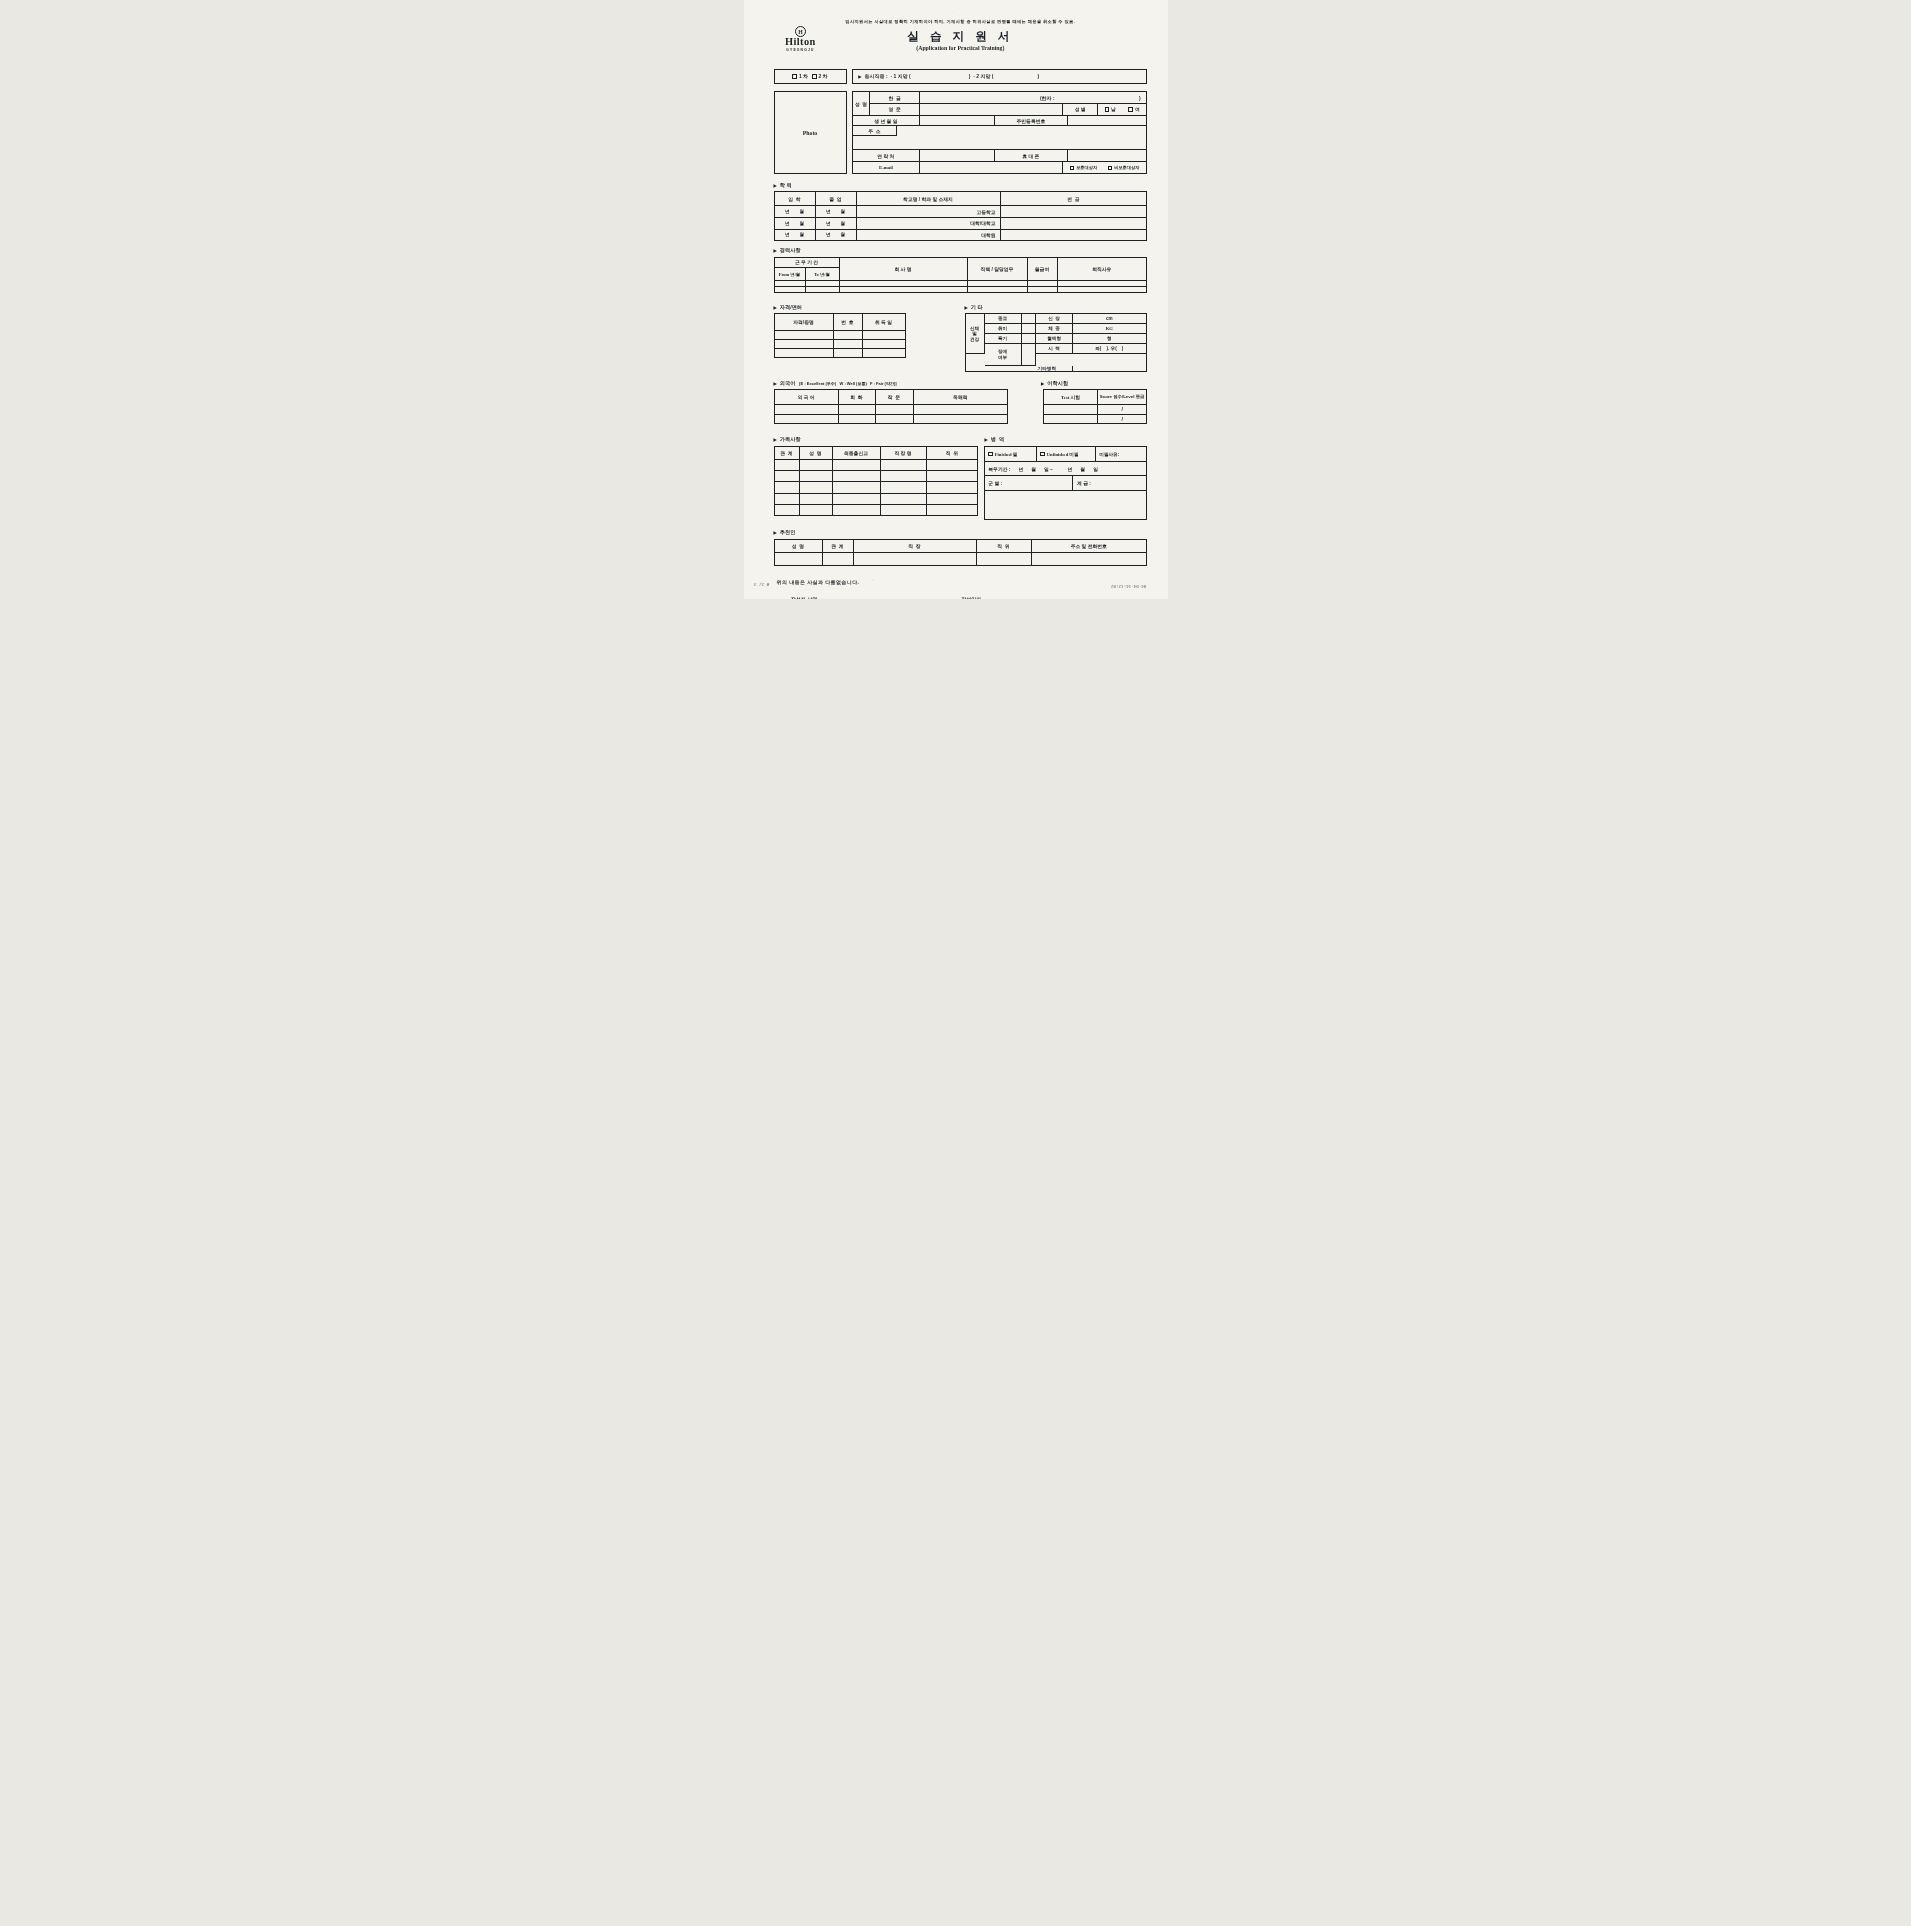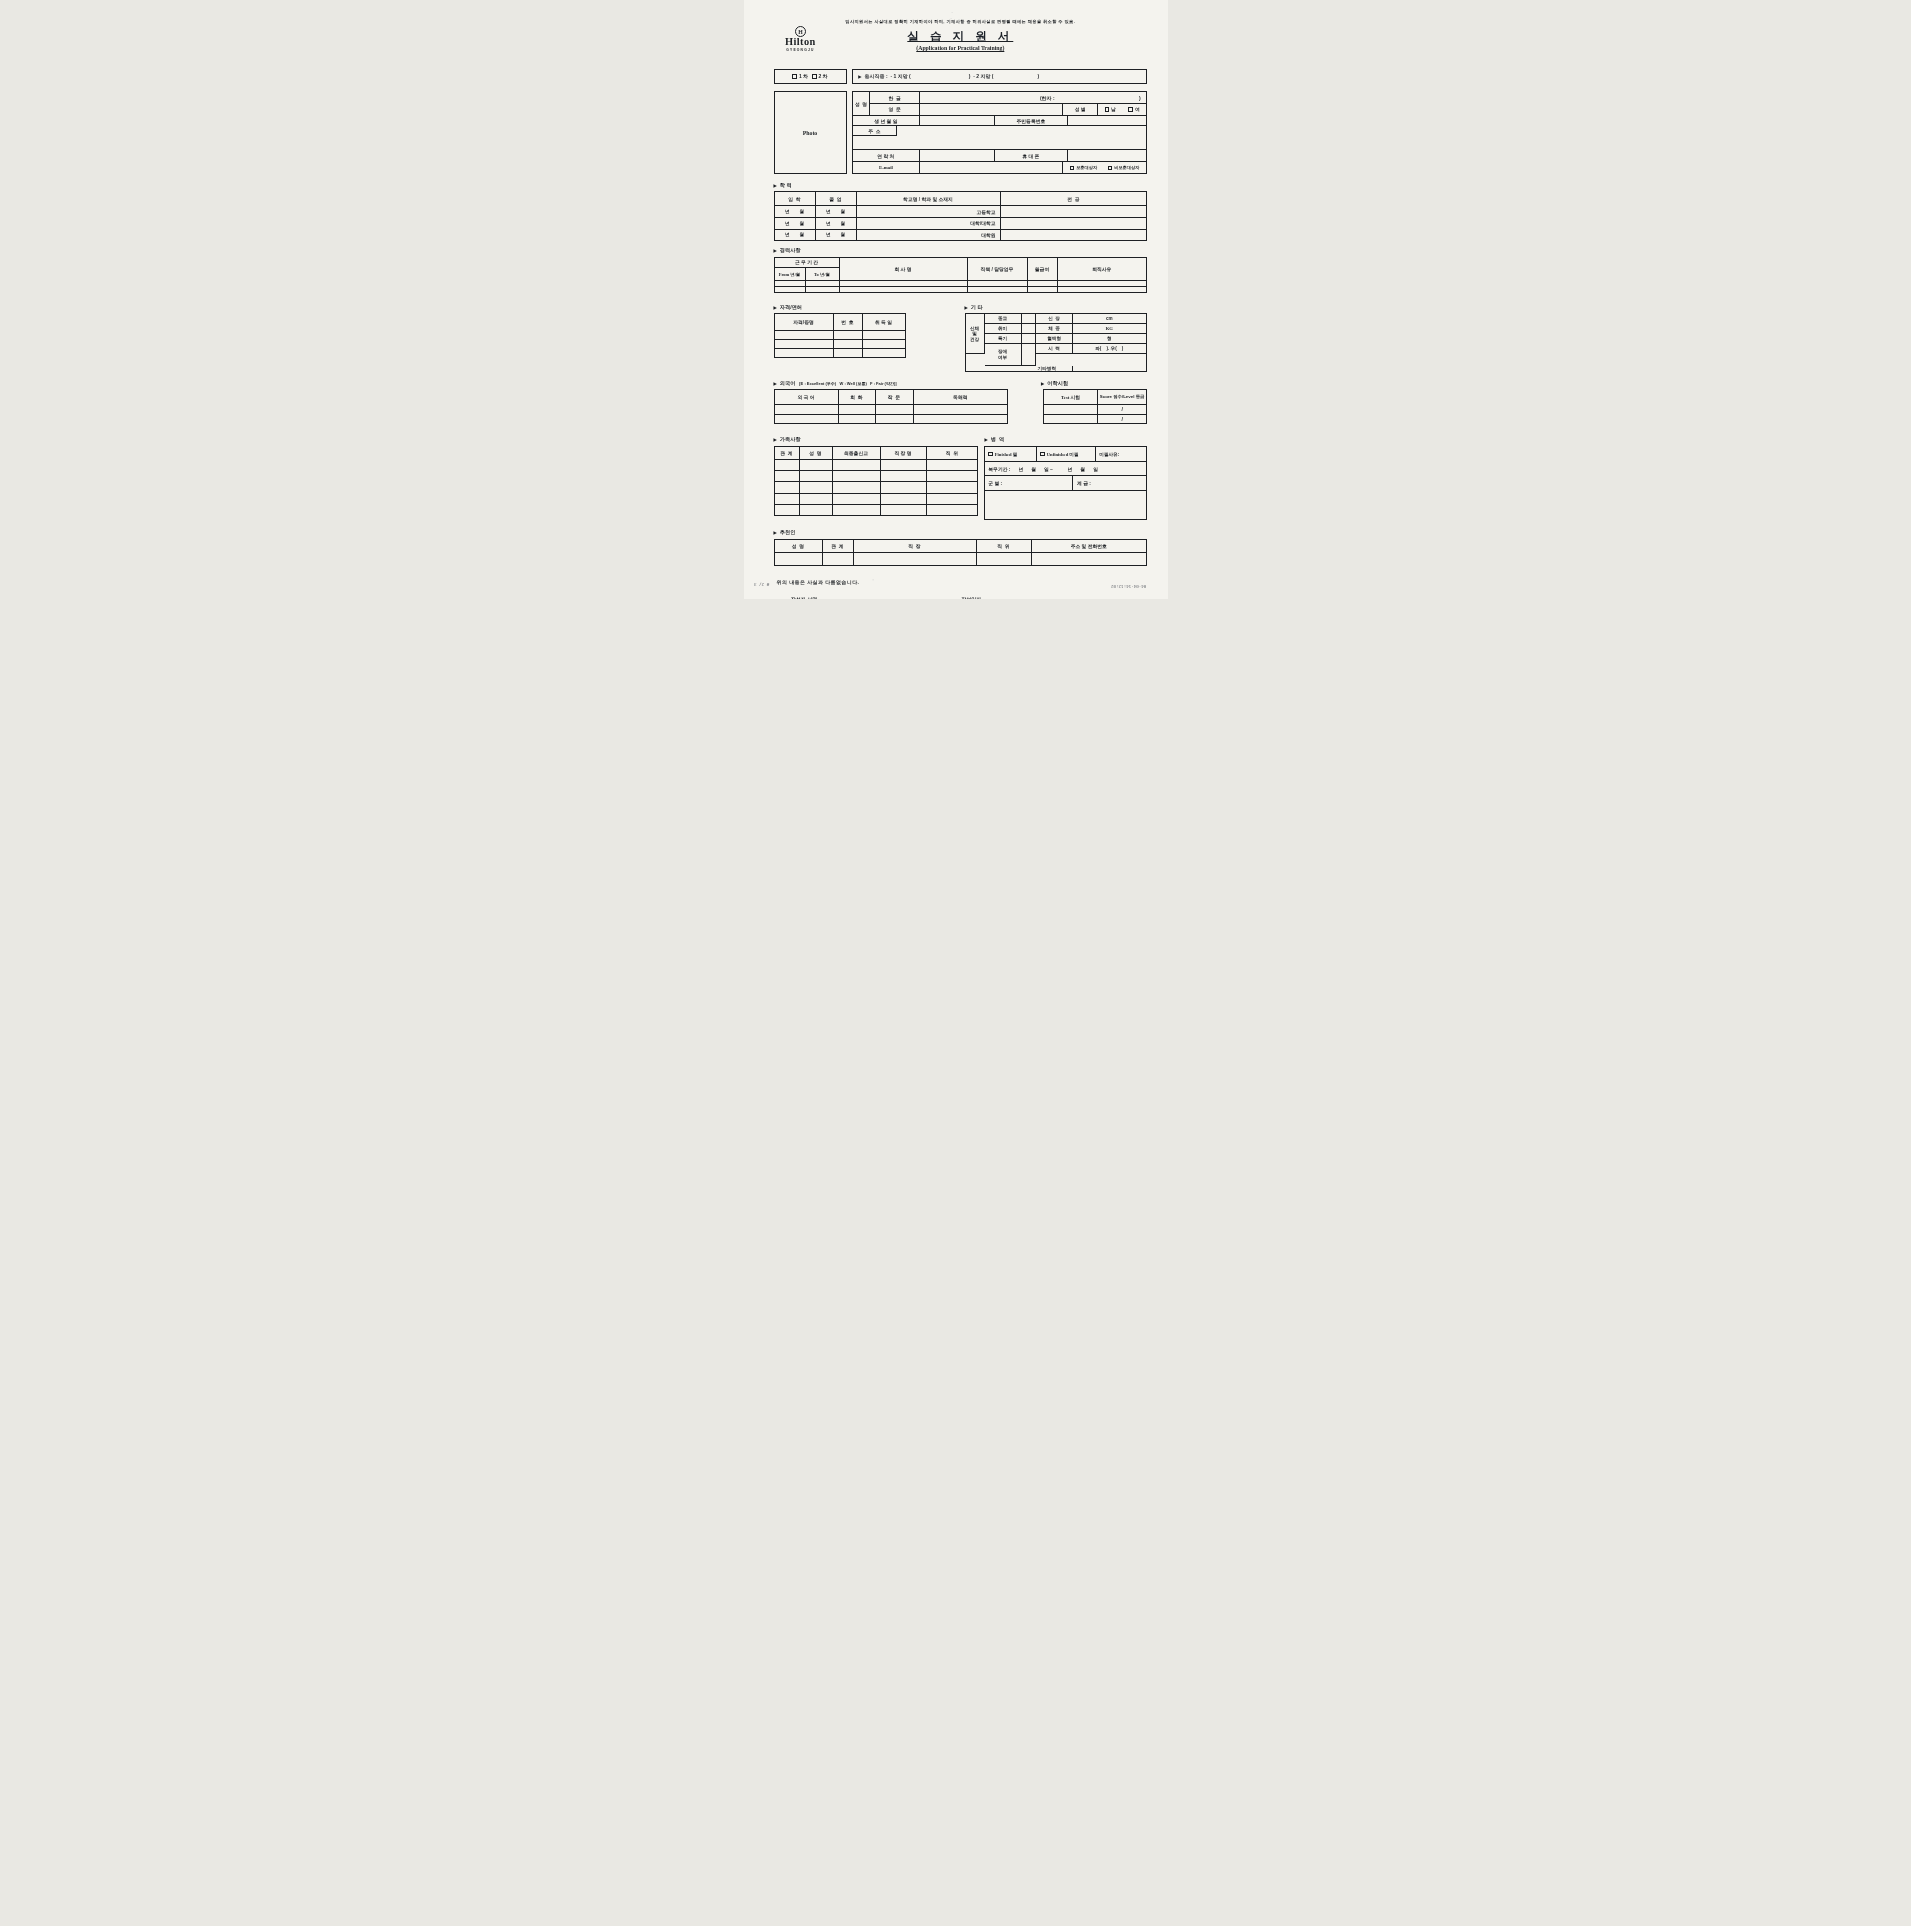--- a/index.html
+++ b/index.html
@@ -9,21 +9,21 @@
   .content { position:relative; padding:0 20.4px 0 30px; }
   .pre { white-space:pre; }
   .preline { white-space:pre-line; }
   .serif { font-family:"Liberation Serif", serif; }
 
   
   .notice { margin-top:19px; text-align:center; font-size:4.2px; font-weight:bold;
             letter-spacing:0.4px; white-space:pre; }
 
   
-  .hdr { position:relative; height:39px; margin-top:1.5px;text-decoration:underline; }
+  .hdr { position:relative; height:39px; margin-top:1.5px; }
   .logo { position:absolute; left:3.9px; top:0; width:46px; text-align:center; }
   .logo-mark { display:inline-block; width:11.6px; height:11.6px; border:1.2px solid #1d2024;
                border-radius:50%; line-height:10px; font-size:5.8px; font-weight:bold;
                font-family:"Liberation Serif", serif; }
   .logo-brand { font-family:"Liberation Serif", serif; font-weight:bold; font-size:10.4px;
                 line-height:10.8px; letter-spacing:0.4px; }
   .logo-loc { font-size:3.3px; font-weight:bold; letter-spacing:1.2px; margin-top:0.4px; }
   .titles { text-align:center; padding-top:3.1px; }
   .title-ko { font-size:11.6px; font-weight:bold; letter-spacing:3.9px; color:#1b2027; }
   .title-en { font-size:5.8px; font-weight:bold; font-family:"Liberation Serif", serif; margin-top:1.2px; }

